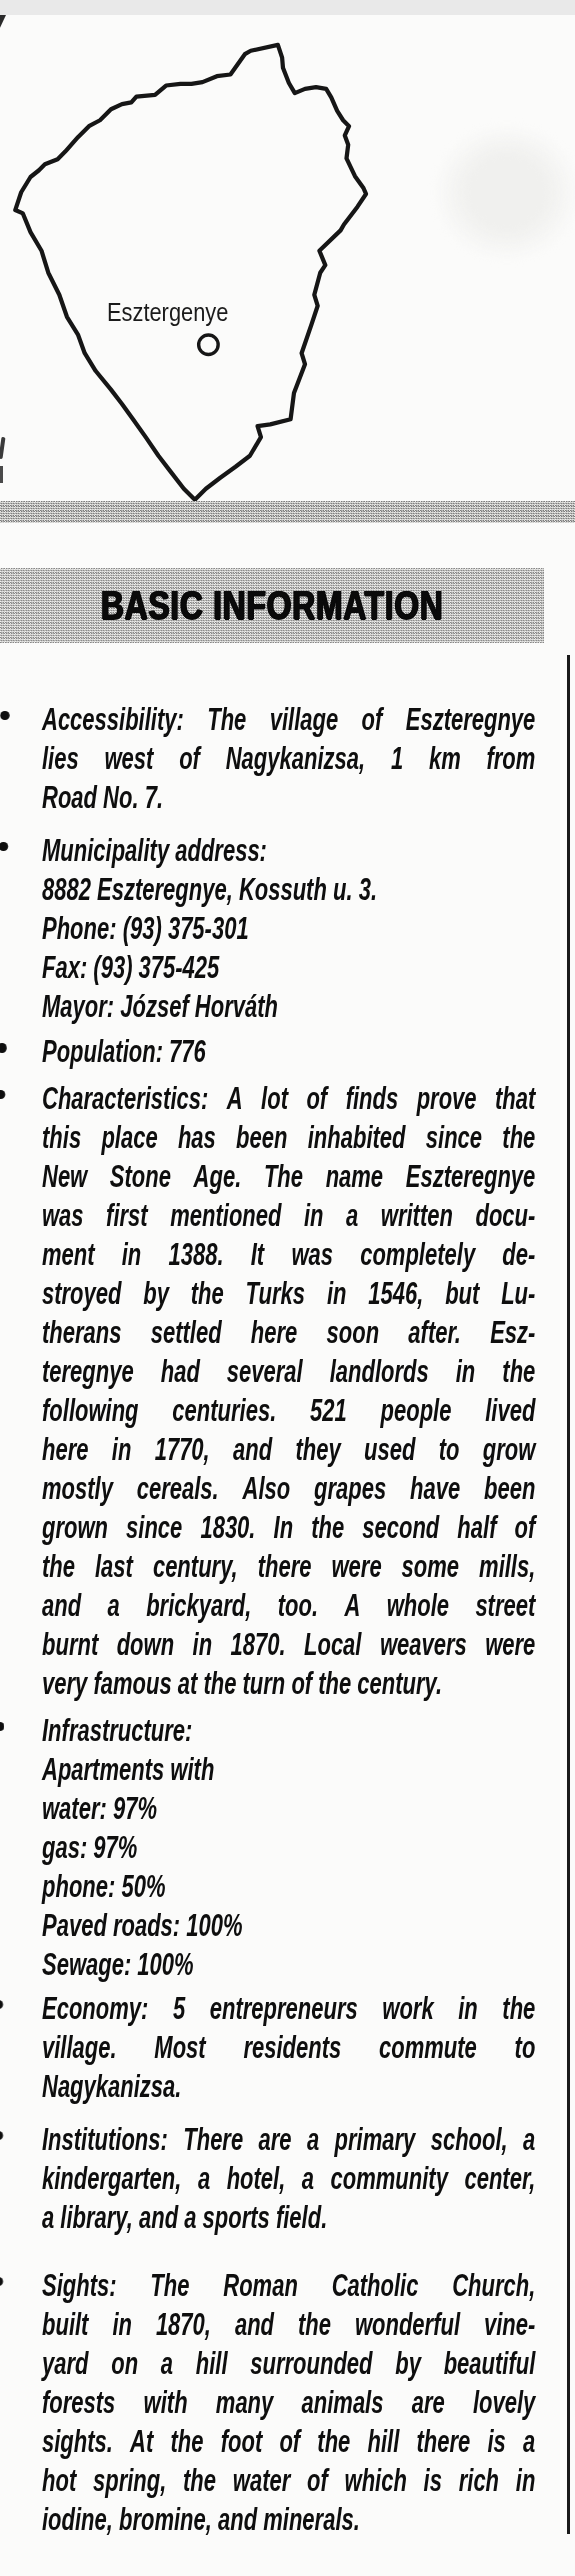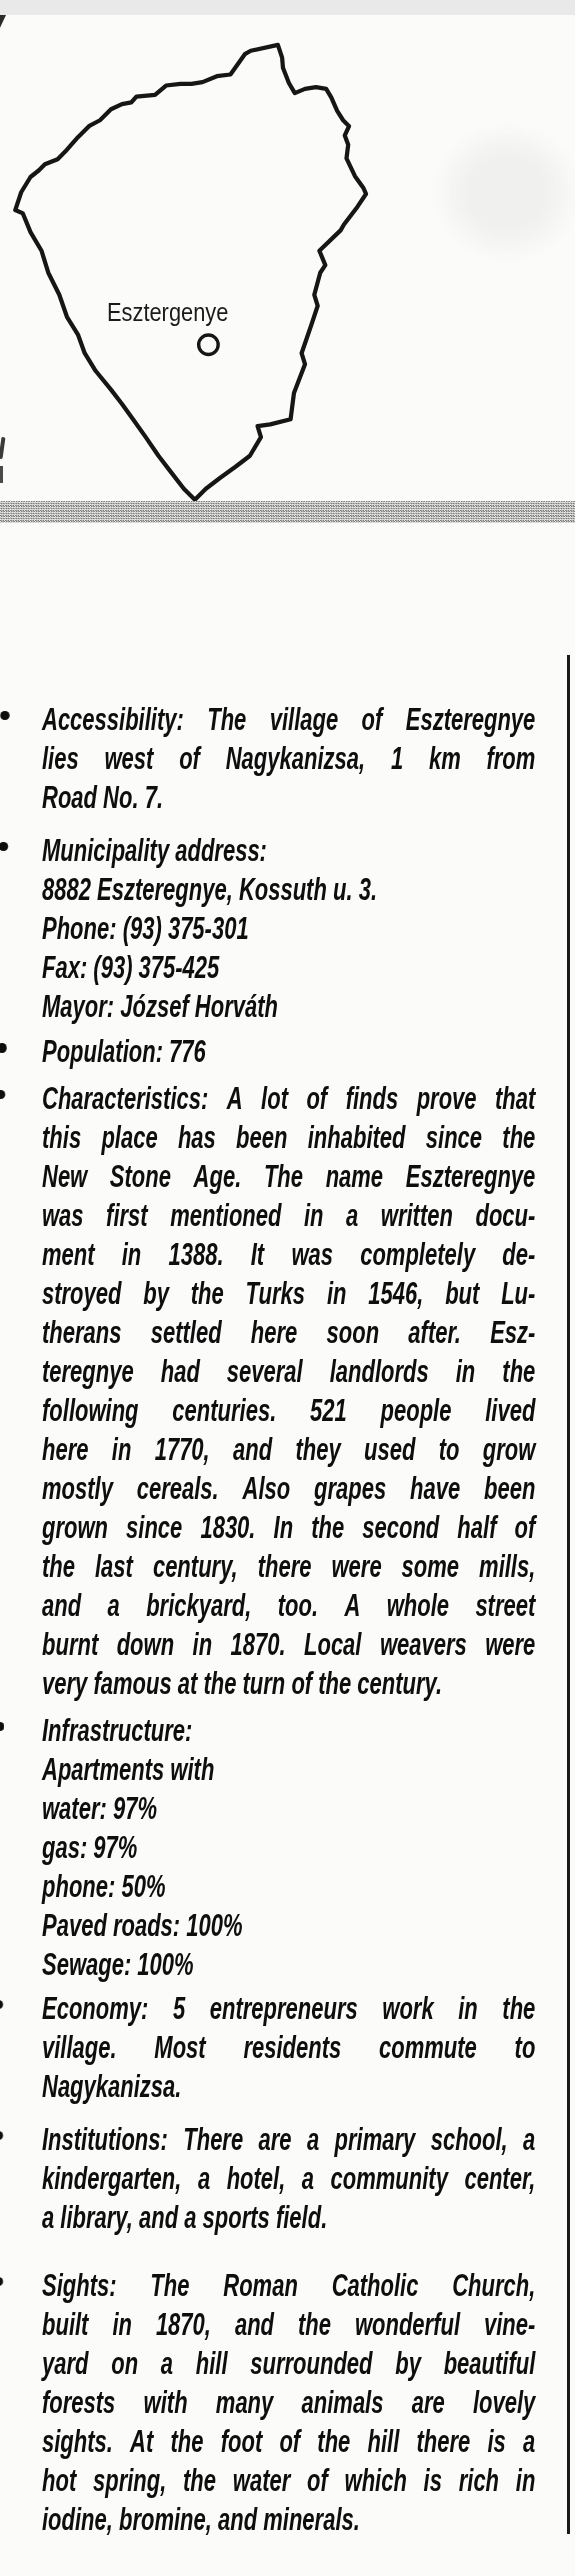--- a/index.html
+++ b/index.html
@@ -75,20 +75,23 @@
     <circle cx="246" cy="389" r="11.5" fill="#fbfbfa" stroke="#161616" stroke-width="4"></circle>
   </svg>
   <div class="map-label">Esztergenye</div>
   <div class="scan-blob"></div>
   <div class="artifact" id="artifact-corner"></div>
   <div class="artifact" id="artifact-left1"></div>
   <div class="artifact" id="artifact-left2"></div>
 
   <div class="band"></div>
 
+  <div class="header-block">
+    <span class="header-title">BASIC INFORMATION</span>
+  </div>
 
   <div class="vrule"></div>
 
   <div class="bodycol" id="body-col">
       <div class="sec" style="margin-top: 0px;">
         <div class="bullet-dot" style="left: -58px;"></div>
         <div class="line jline">
           <span>Accessibility:</span>
           <span>The</span>
           <span>village</span>

